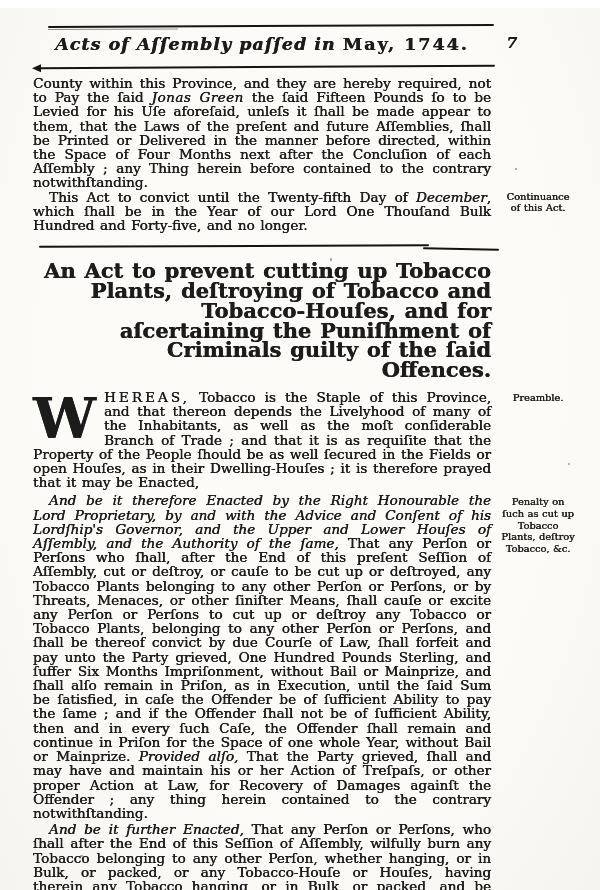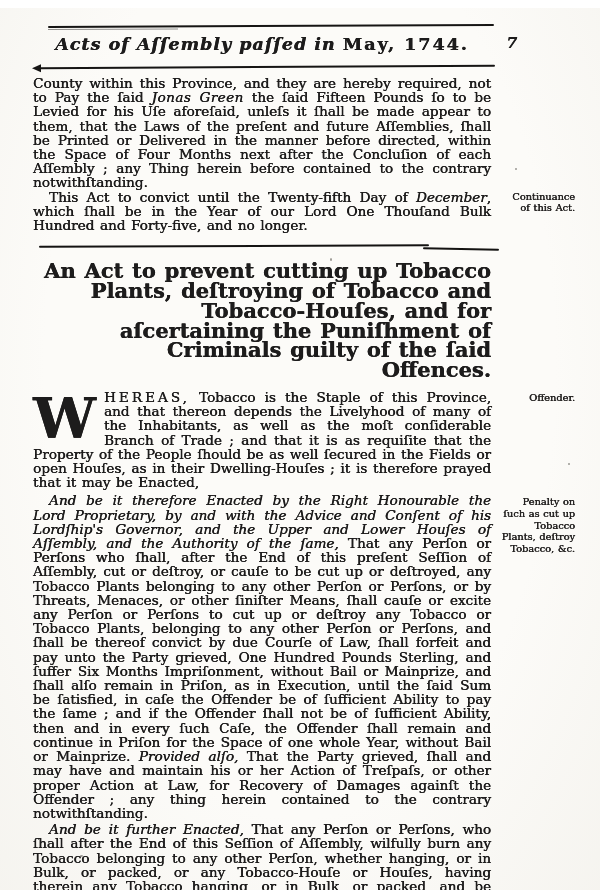--- a/index.html
+++ b/index.html
@@ -53,21 +53,21 @@
     text-align:justify; word-spacing:1.2px;
     margin:0;
   }
   .indent{ text-indent:16px; }
   .it{ font-style:italic; }
   .name-it{ font-style:italic; font-weight:normal; letter-spacing:0.4px; }
   .row{ position:relative; }
   .margin-note{
     position:absolute; left:468px; width:74px;
     font-size:9.8px; line-height:11.6px;
-    text-align:right; word-spacing:0.5px;
+    text-align:center; word-spacing:0.5px;
     color:#232120;
   }
 
   .block-gap-s{ height:4px; }
 
   
   .divider{ position:relative; height:16px; margin-top:7px; }
   .divider .seg1{ position:absolute; left:6px; top:6px; width:390px; height:2.2px; background:#141312; border-radius:2px; transform:rotate(-0.25deg); }
   .divider .seg2{ position:absolute; left:390px; top:9px; width:76px; height:2px; background:#141312; border-radius:2px; transform:rotate(1.2deg); }
 
@@ -124,21 +124,21 @@
 
     <div class="divider">
       <div class="seg1"></div>
       <div class="seg2"></div>
     </div>
 
     <h2 class="act-heading">An Act to prevent cutting up Tobacco Plants, deſtroying of Tobacco and Tobacco-Houſes, and for aſcertaining the Puniſhment of Criminals guilty of the ſaid Offences.</h2>
 
     <div class="row">
       <p class="para"><span class="dropcap">W</span><span class="smallcaps-lead">HEREAS,</span><span> Tobacco is the Staple of this Province, and that thereon depends the Livelyhood of many of the Inhabitants, as well as the moſt conſiderable Branch of Trade ; and that it is as requiſite that the Property of the People ſhould be as well ſecured in the Fields or open Houſes, as in their Dwelling-Houſes ; it is therefore prayed that it may be Enacted,</span></p>
-      <div class="margin-note" style="top:2px;">Offender.</div>
+      <div class="margin-note" style="top:2px;">Preamble.</div>
     </div>
 
     <div class="block-gap-s"></div>
 
     <div class="row">
       <p class="para indent"><span class="it">And be it therefore Enacted by the Right Honourable the Lord Proprietary, by and with the Advice and Conſent of his Lordſhip's Governor, and the Upper and Lower Houſes of Aſſembly, and the Authority of the ſame,</span><span> That any Perſon or Perſons who ſhall, after the End of this preſent Seſſion of Aſſembly, cut or deſtroy, or cauſe to be cut up or deſtroyed, any Tobacco Plants belonging to any other Perſon or Perſons, or by Threats, Menaces, or other ſiniſter Means, ſhall cauſe or excite any Perſon or Perſons to cut up or deſtroy any Tobacco or Tobacco Plants, belonging to any other Perſon or Perſons, and ſhall be thereof convict by due Courſe of Law, ſhall forfeit and pay unto the Party grieved, One Hundred Pounds Sterling, and ſuffer Six Months Impriſonment, without Bail or Mainprize, and ſhall alſo remain in Priſon, as in Execution, until the ſaid Sum be ſatisfied, in caſe the Offender be of ſufficient Ability to pay the ſame ; and if the Offender ſhall not be of ſufficient Ability, then and in every ſuch Caſe, the Offender ſhall remain and continue in Priſon for the Space of one whole Year, without Bail or Mainprize. </span><span class="it">Provided alſo,</span><span> That the Party grieved, ſhall and may have and maintain his or her Action of Treſpaſs, or other proper Action at Law, for Recovery of Damages againſt the Offender ; any thing herein contained to the contrary notwithſtanding.</span></p>
       <div class="margin-note" style="top:3px;">Penalty on ſuch as cut up Tobacco Plants, deſtroy Tobacco, &amp;c.</div>
     </div>
 
     <div class="row" style="margin-top:2px;">

